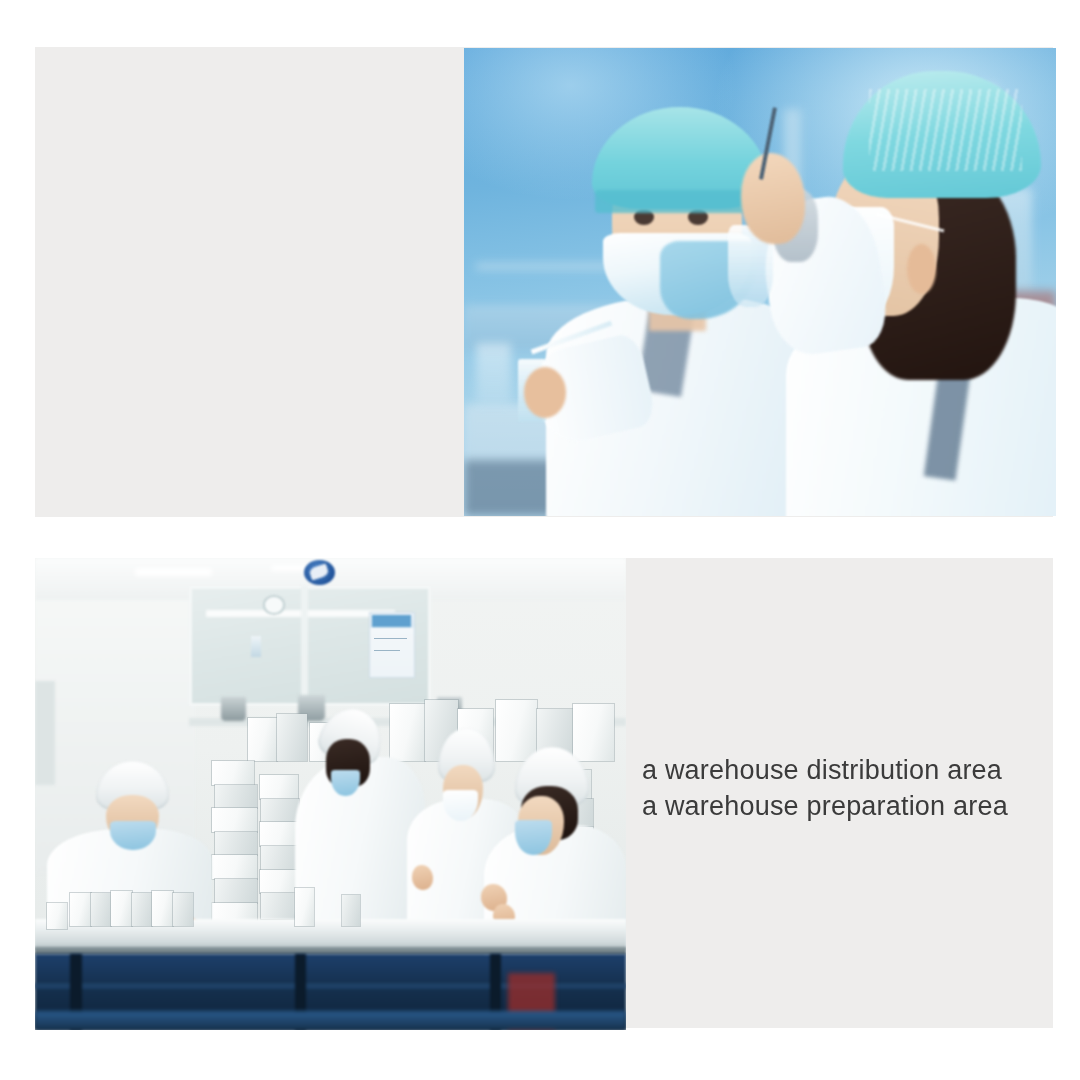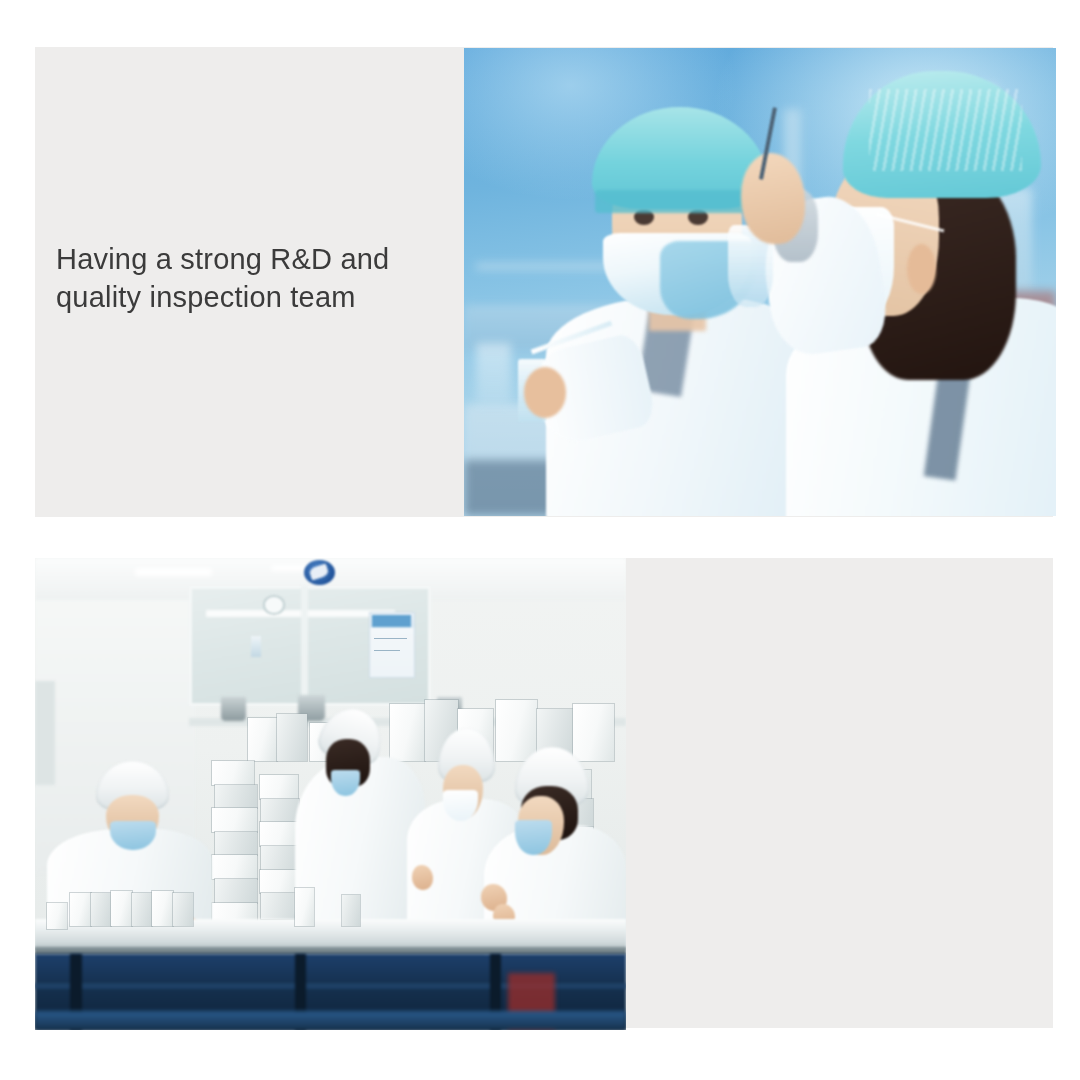--- a/index.html
+++ b/index.html
@@ -361,22 +361,20 @@
       <div class="w2-cap"></div>
       <div class="w2-cap-pleat"></div>
       <div class="w2-arm"></div>
       <div class="w2-cuff"></div>
       <div class="w2-flask"></div>
       <div class="w2-hand"></div>
       <div class="w2-tool"></div>
     </div>
   </div>
 
-  <div class="caption" id="top-caption">Having a strong R&amp;D and
-quality inspection team</div>
 
   <div class="panel" id="bottom-panel"></div>
 
   <div class="photo" id="bottom-photo">
     <div class="cr-bg"></div>
 
     <div class="cr cr-wall-l"></div>
     <div class="cr cr-door"></div>
     <div class="cr cr-ceil"></div>
     <div class="cr cr-light-a"></div>
@@ -476,14 +474,16 @@
     <div class="cr cr-table-edge"></div>
     <div class="cr cr-under"></div>
     <div class="cr cr-brace"></div>
     <div class="cr cr-leg-a"></div>
     <div class="cr cr-leg-b"></div>
     <div class="cr cr-leg-c"></div>
     <div class="cr cr-red"></div>
     <div class="cr cr-floor-blue"></div>
   </div>
 
+  <div class="caption" id="bottom-caption">a warehouse distribution area
+a warehouse preparation area</div>
 
 </div>
 
 </body></html>

